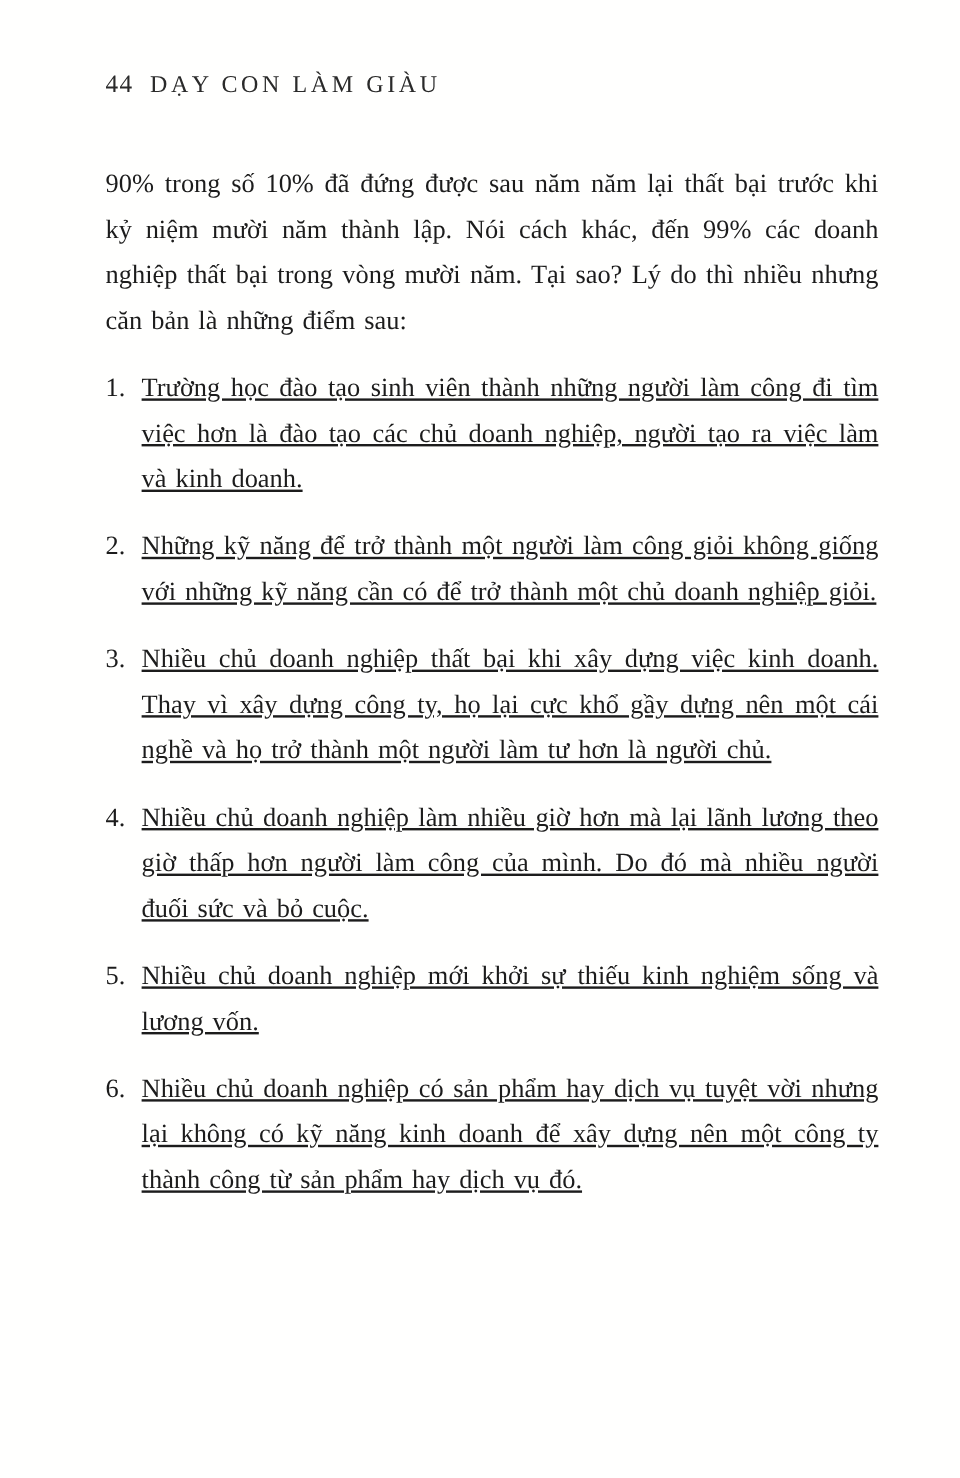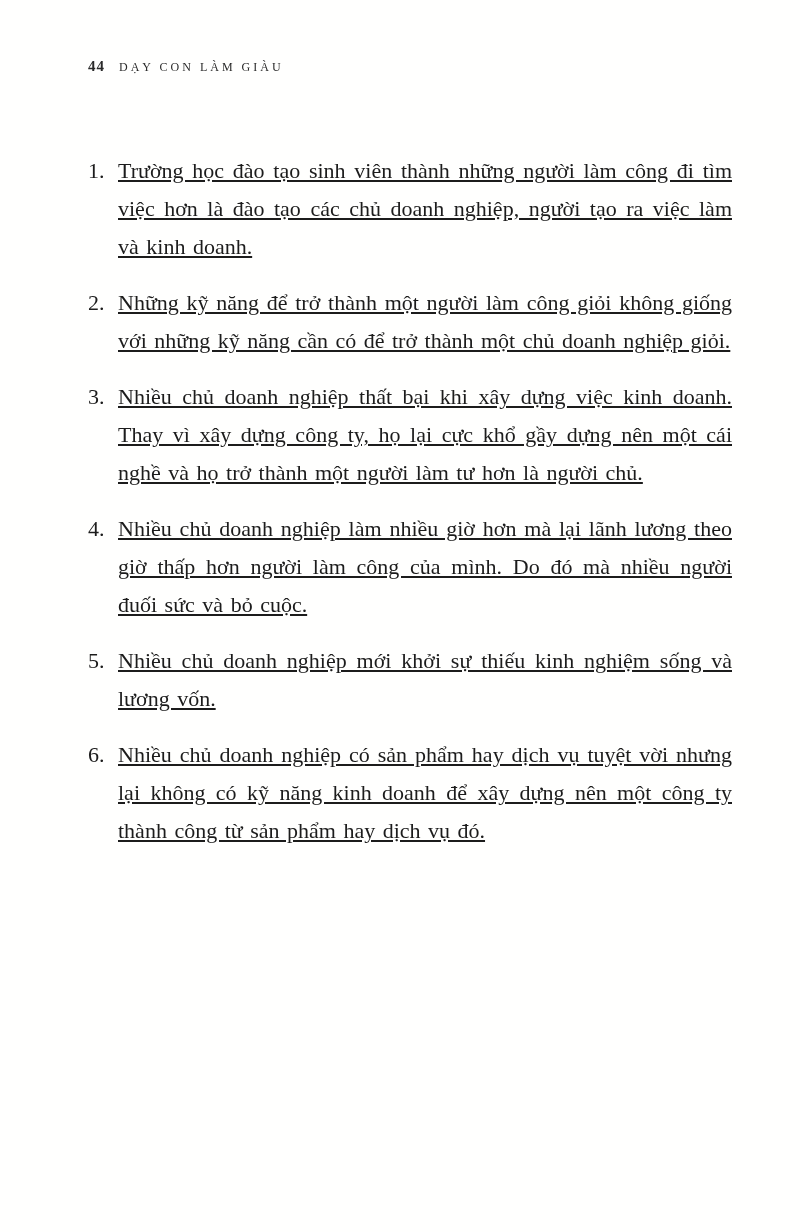--- a/index.html
+++ b/index.html
@@ -23,26 +23,25 @@
     left: 88px;
     right: 70px;
     font-size: 16px;
     letter-spacing: 2.5px;
     color: #2a2a2a;
     display: flex;
     align-items: baseline;
     gap: 14px;
   }
   .running-header .page-number {
-    font-size: 15px;
+    font-size: 21px;
     letter-spacing: 1px;
-    font-weight: bold;
   }
   .running-header .book-title {
-    font-size: 12px;
+    font-size: 20px;
     letter-spacing: 3px;
   }
   .content {
     position: absolute;
     top: 134px;
     left: 88px;
     width: 644px;
   }
   .intro-paragraph {
     font-size: 22px;
@@ -79,20 +78,21 @@
 
 <div class="page">
 
   <div class="running-header">
     <span class="page-number">44</span>
     <span class="book-title">DẠY CON LÀM GIÀU</span>
   </div>
 
   <div class="content">
 
+    <p class="intro-paragraph">90% trong số 10% đã đứng được sau năm năm lại thất bại trước khi kỷ niệm mười năm thành lập. Nói cách khác, đến 99% các doanh nghiệp thất bại trong vòng mười năm. Tại sao? Lý do thì nhiều nhưng căn bản là những điểm sau:</p>
 
     <ol class="numbered-list">
 
       <li class="list-item">
         <span class="item-number">1.</span>
         <span class="item-text">Trường học đào tạo sinh viên thành những người làm công đi tìm việc hơn là đào tạo các chủ doanh nghiệp, người tạo ra việc làm và kinh doanh.</span>
       </li>
 
       <li class="list-item">
         <span class="item-number">2.</span>

